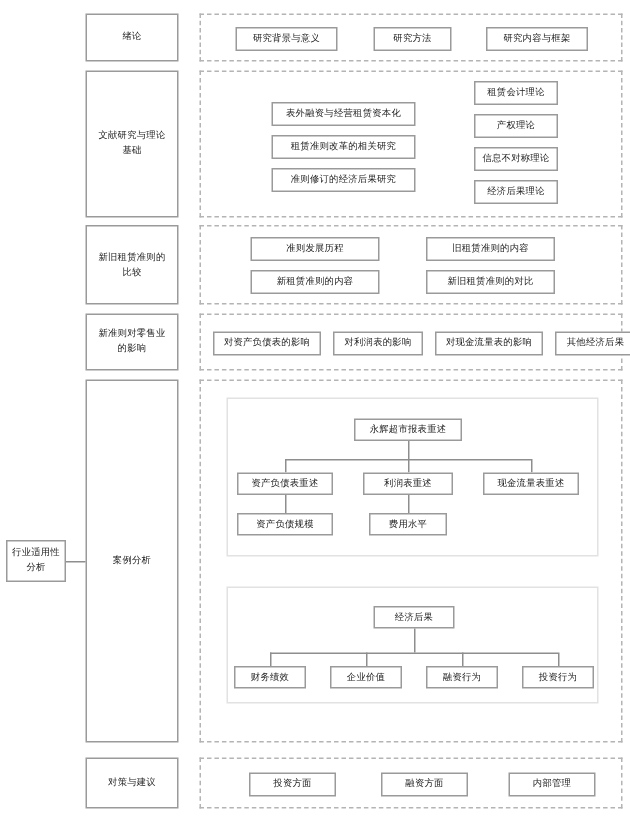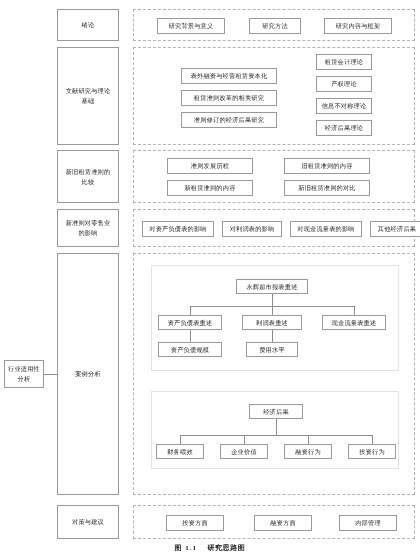--- a/index.html
+++ b/index.html
@@ -235,18 +235,14 @@
       <span>投资方面</span>
     </div>
     <div class="node" style="left:120px;top:9px;width:58px;height:16px;">
       <span>融资方面</span>
     </div>
     <div class="node" style="left:205px;top:9px;width:58px;height:16px;">
       <span>内部管理</span>
     </div>
   </div>
 
-  <div class="caption" style="top:543px;">
-    <b class="cap-num">图 1.1</b>
-    <b style="margin-left:8px;">研究思路图</b>
-  </div>
 
 </div>
 
 </body></html>

